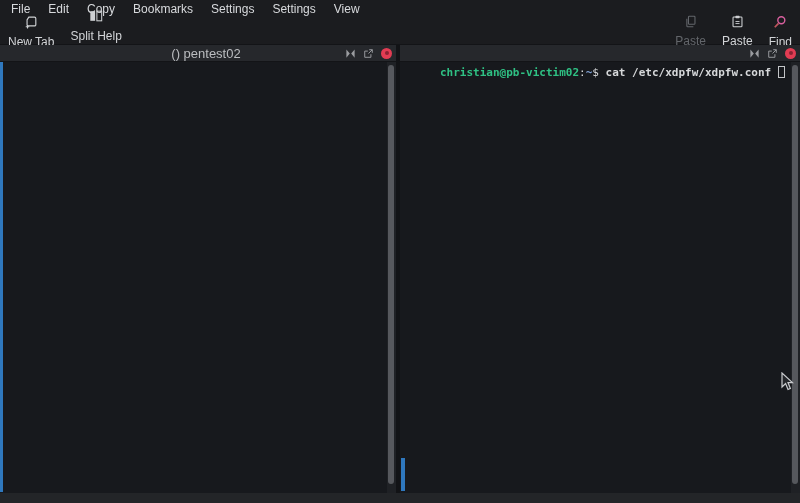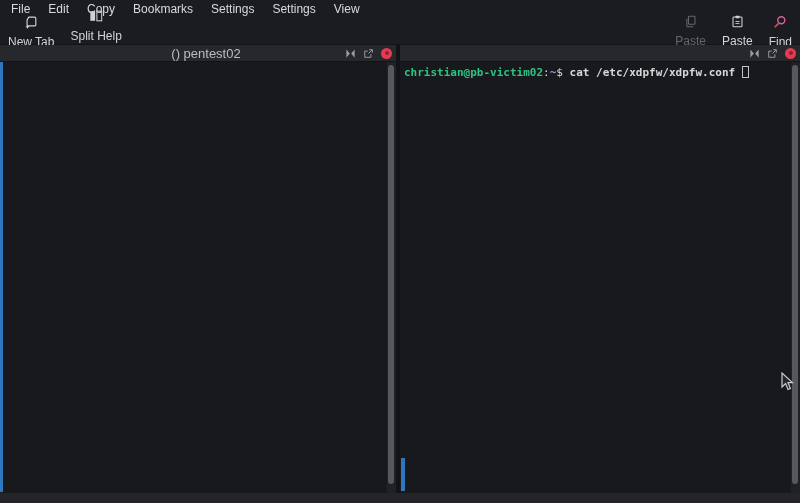--- a/index.html
+++ b/index.html
@@ -36,21 +36,21 @@
                 color:#bbbdc0; font-size:13px; pointer-events:none; }
   .pane-actions { position:absolute; right:4px; top:0; bottom:0;
                   display:flex; align-items:center; gap:7px; }
   .pane-actions .hbtn { display:flex; align-items:center; }
   .close-dot { width:11px; height:11px; border-radius:50%; background:#e23c53;
                display:flex; align-items:center; justify-content:center; }
   .close-dot i { width:4px; height:4px; border-radius:50%; background:#8c2233; display:block; }
 
   .term { position:relative; flex:1 1 auto; background:#17191d; overflow:hidden; }
   .term-content { padding:4px 10px 0 6px; }
-  .pane.right .term-content { padding-left:4px; }
+  .pane.right .term-content { padding-left:4px;margin-left:36px; }
   .term-line { font-family:"DejaVu Sans Mono", monospace; font-size:11px;
                line-height:14px; white-space:pre; }
   .cursor-hollow { display:inline-block; width:7px; height:12px;
                    border:1px solid #c3c5c8; vertical-align:-2px; }
 
   .accent-full { position:absolute; left:0; top:0; bottom:1px; width:3px; background:#2f78be; }
   .accent-short { position:absolute; left:1px; bottom:2px; height:33px; width:4px; background:#2f78be; }
 
   .vscroll { position:absolute; right:0; top:0; bottom:0; width:9px; background:#1f2125; }
   .vscroll .thumb { position:absolute; left:1px; width:6px; top:3px; bottom:9px;

